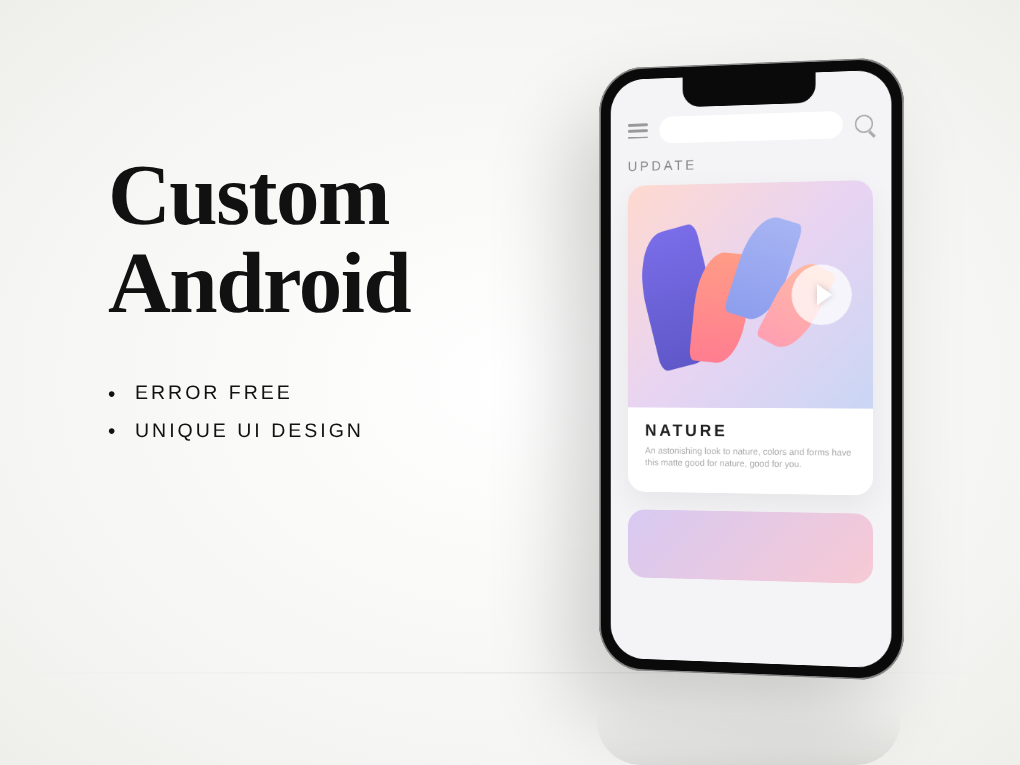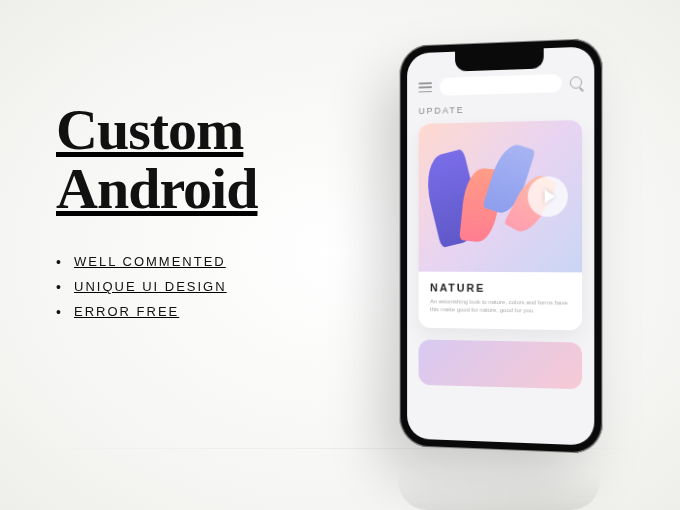--- a/index.html
+++ b/index.html
@@ -7,24 +7,23 @@
     width: 680px;
     height: 510px;
     background: radial-gradient(ellipse at center, #ffffff 0%, #f5f5f3 70%, #eeeeea 100%);
     position: relative;
     overflow: hidden;
     font-family: Georgia, 'Times New Roman', serif;
   }
 
   .left-col {
     position: absolute;
-    left: 56px;
+    left: 72px;
     top: 100px;
     width: 300px;
-    text-decoration: underline;
   }
   .headline {
     font-size: 58px;
     line-height: 1.02;
     font-weight: 900;
     color: #111;
     letter-spacing: -1px;
     font-family: Georgia, 'Didot', 'Times New Roman', serif;
   }
   .bullets {
@@ -232,23 +231,22 @@
 </style>
 </head>
 <body>
 
 <div class="left-col">
   <h1 class="headline">
     <span>Custom</span><br>
     <span>Android</span><br>
   </h1>
   <ul class="bullets">
-    <li>WELL COMMENTED</li>
+    <li>ERROR FREE</li>
     <li>UNIQUE UI DESIGN</li>
-    <li>ERROR FREE</li>
   </ul>
 </div>
 
 <div class="floor-line"></div>
 
 <div class="phone-wrap">
   <div class="phone">
     <div class="notch"></div>
     <div class="screen">
 

